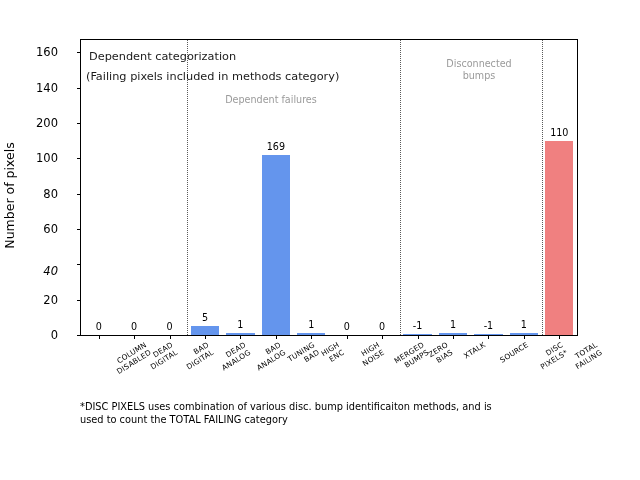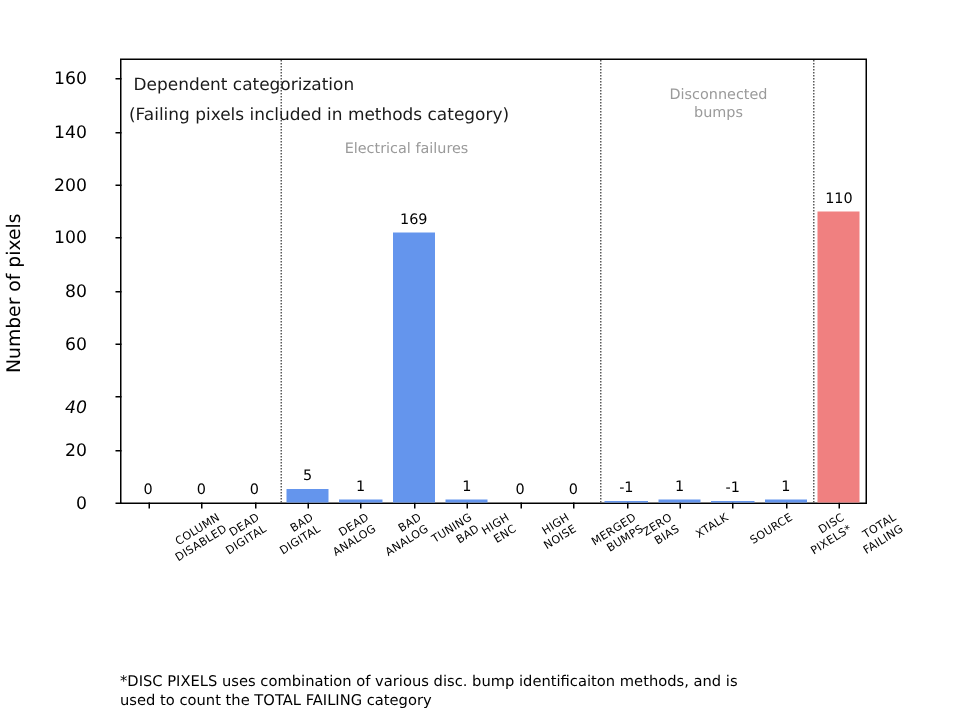--- a/index.html
+++ b/index.html
@@ -145,21 +145,20 @@
   
   #footnote {
     position: absolute;
     left: 80px;
     top: 400px;
     width: 520px;
     font-size: 9.8px;
     color: #000000;
     line-height: 1.35;
     white-space: pre-line;
-    margin-top: 48px;
   }
 </style>
 </head>
 <body>
 
 <div id="figure">
 
 
   <div id="plot-area">
     <div id="plot-inner">
@@ -244,21 +243,21 @@
       <div id="dividers">
           <div class="divider" style="left: 106.286px;"></div>
           <div class="divider" style="left: 318.857px;"></div>
           <div class="divider" style="left: 460.571px;"></div>
         </div>
 
       <div class="annot-dark" style="left:8px; top:10px;">Dependent categorization</div>
       <div class="annot-dark" style="left:5px; top:30px;">(Failing pixels included in methods category)</div>
 
 
-      <div class="annot-grey center" style="left:190px; top:54px;">Electrical failures</div>
+      <div class="annot-grey center" style="left:190px; top:54px;">Dependent failures</div>
 
       <div class="annot-grey center" style="left:398px; top:18px;">Disconnected
 bumps</div>
 
     </div>
   </div>
 
   <div id="footnote">*DISC PIXELS uses combination of various disc. bump identificaiton methods, and is
 used to count the TOTAL FAILING category</div>
 

